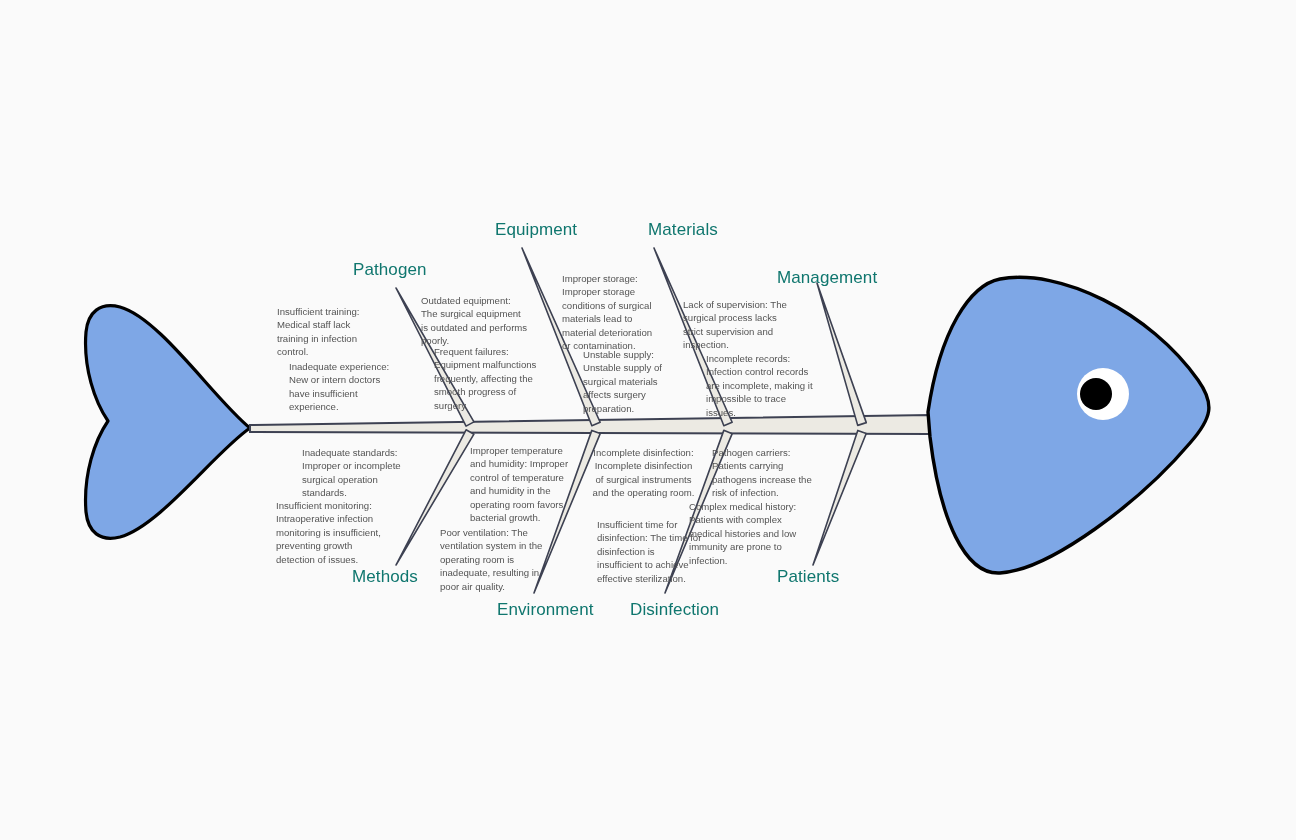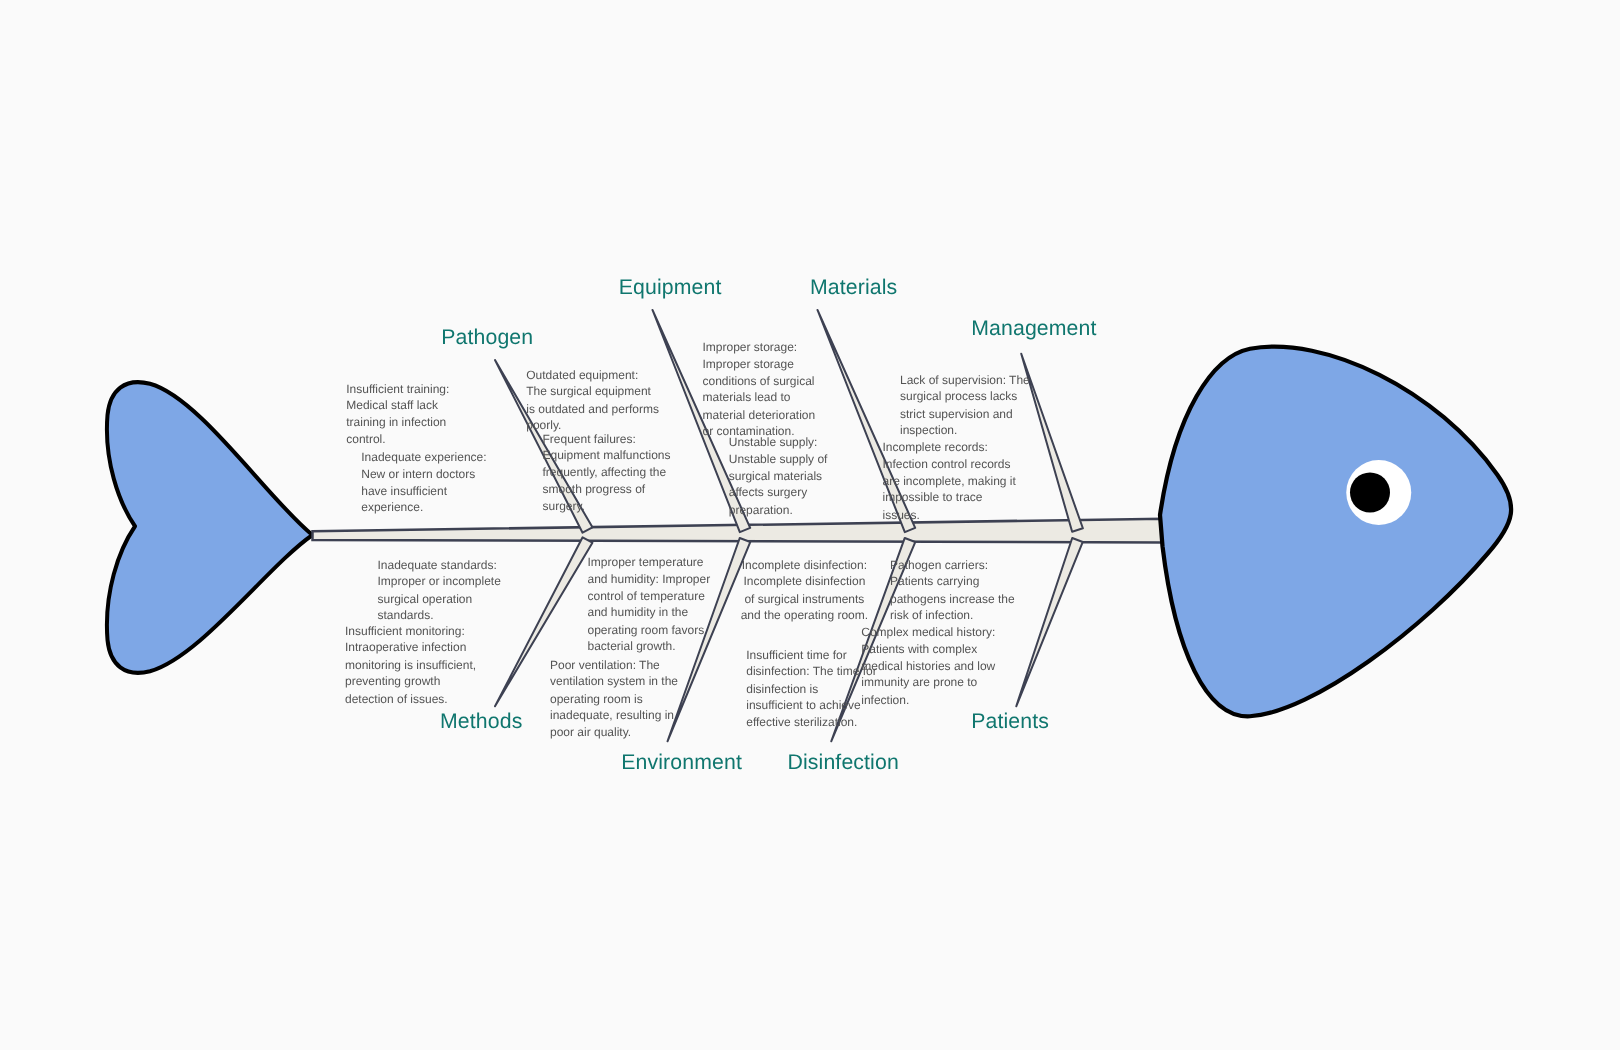--- a/index.html
+++ b/index.html
@@ -60,21 +60,21 @@
         <path d="M 534,593 L 600.1993826188268,433.61715355507613 L 591.8006173811732,430.38284644492387 Z" fill="#eceae3" stroke="#3d4152" stroke-width="1.6" stroke-linejoin="round"></path>
         <path d="M 665,593 L 732.1905925086759,433.6397970686123 L 723.8094074913241,430.3602029313877 Z" fill="#eceae3" stroke="#3d4152" stroke-width="1.6" stroke-linejoin="round"></path>
         <path d="M 813,565 L 866.222544025677,433.5556741147231 L 857.777455974323,430.4443258852769 Z" fill="#eceae3" stroke="#3d4152" stroke-width="1.6" stroke-linejoin="round"></path>
       </g>
   </svg>
 
   <div id="labels">
       <div class="cat-label" style="left: 353px; top: 260px;">Pathogen</div>
       <div class="cat-label" style="left: 495px; top: 220px;">Equipment</div>
       <div class="cat-label" style="left: 632px; top: 220px; margin-left: 16px;">Materials</div>
-      <div class="cat-label" style="left: 777px; top: 253px; text-align: center;">Management</div>
+      <div class="cat-label" style="left: 777px; top: 268px; text-align: center;">Management</div>
       <div class="cat-label" style="left: 352px; top: 567px;">Methods</div>
       <div class="cat-label" style="left: 497px; top: 600px;">Environment</div>
       <div class="cat-label" style="left: 630px; top: 600px;">Disinfection</div>
       <div class="cat-label" style="left: 777px; top: 567px;">Patients</div>
     </div>
   <div id="causes">
       <div class="cause-box" style="left: 277px; top: 305px; width: 120px;">Insufficient training:
 Medical staff lack
 training in infection
 control.</div>
@@ -95,21 +95,21 @@
 Improper storage
 conditions of surgical
 materials lead to
 material deterioration
 or contamination.</div>
       <div class="cause-box" style="left: 583px; top: 348px; width: 120px;">Unstable supply:
 Unstable supply of
 surgical materials
 affects surgery
 preparation.</div>
-      <div class="cause-box" style="left: 683px; top: 298px; width: 140px; margin-left: 37px;">Lack of supervision: The
+      <div class="cause-box" style="left: 683px; top: 298px; width: 140px;">Lack of supervision: The
 surgical process lacks
 strict supervision and
 inspection.</div>
       <div class="cause-box" style="left: 706px; top: 352px; width: 138px;">Incomplete records:
 Infection control records
 are incomplete, making it
 impossible to trace
 issues.</div>
       <div class="cause-box" style="left: 302px; top: 446px; width: 130px;">Inadequate standards:
 Improper or incomplete

